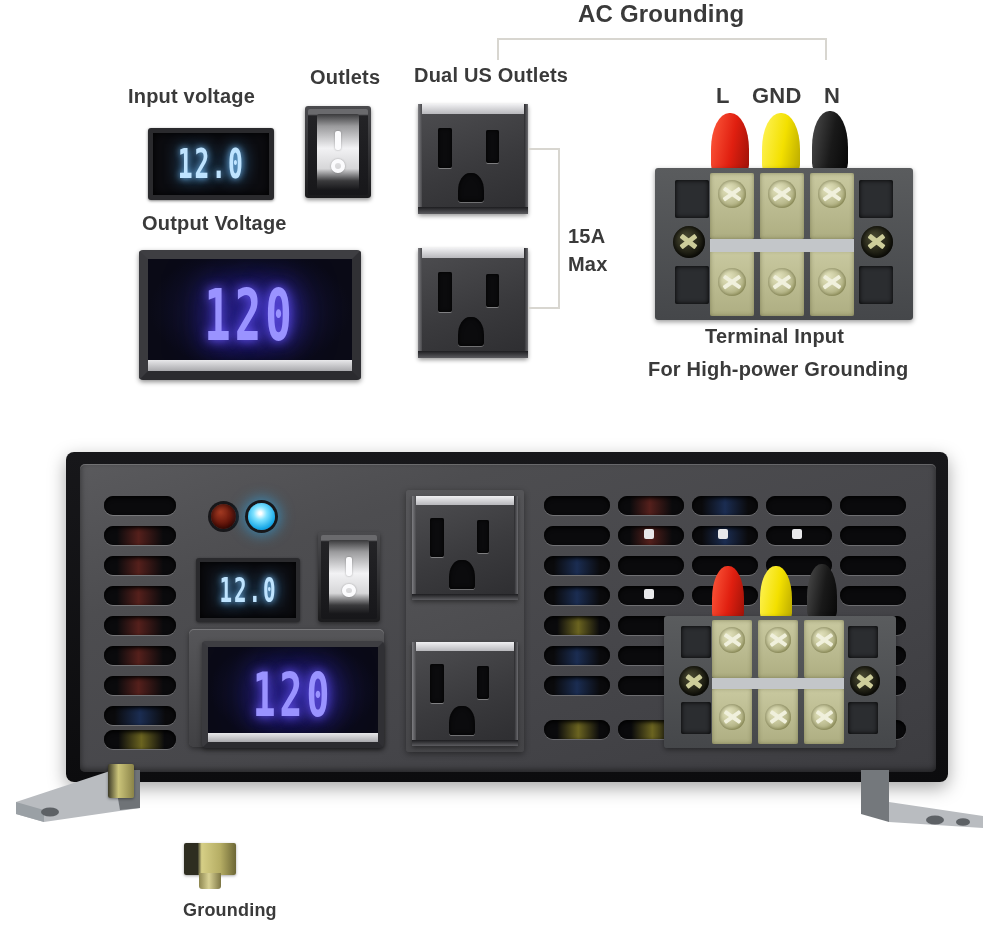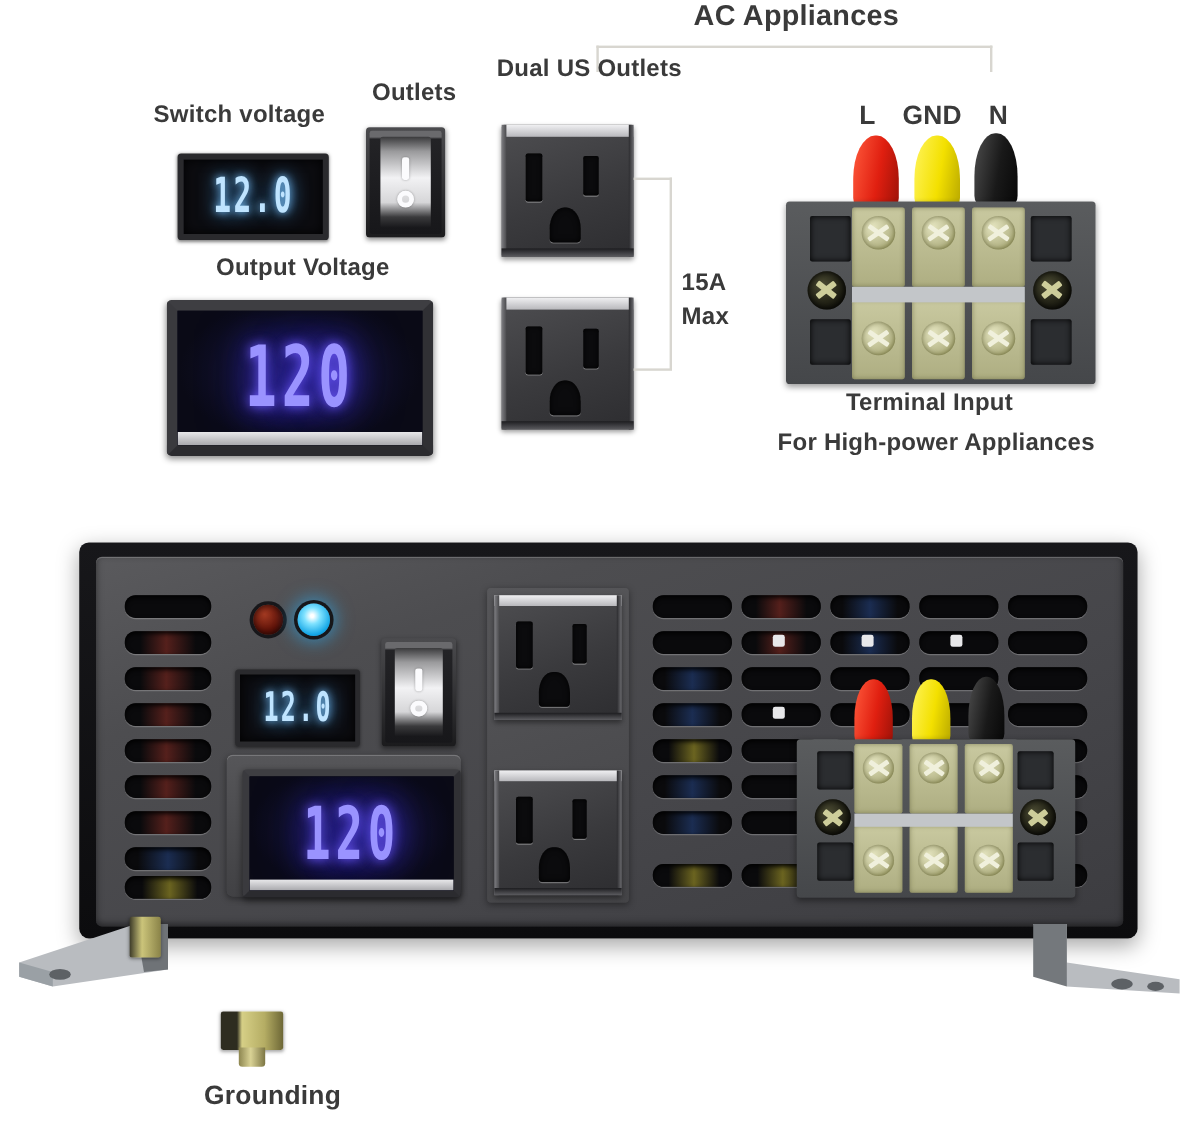--- a/index.html
+++ b/index.html
@@ -126,52 +126,52 @@
     background:linear-gradient(#565659,#414144);
     box-shadow:inset 0 1px 0 rgba(255,255,255,.2),0 2px 5px rgba(0,0,0,.4);}
 
   
   .foot{position:absolute;}
   .ground-post{position:absolute;}
 </style>
 </head>
 <body>
 
-<div class="lbl" style="left:578px;top:0px;font-size:24px;">AC Appliances</div>
+<div class="lbl" style="left:578px;top:0px;font-size:24px;">AC Grounding</div>
 
 <div class="hline" style="left:497px;top:38px;width:330px;"></div>
 <div class="vline" style="left:497px;top:38px;height:22px;"></div>
 <div class="vline" style="left:825px;top:38px;height:22px;"></div>
 
-<div class="lbl" style="left:128px;top:85px;font-size:20px;">Switch voltage</div>
+<div class="lbl" style="left:128px;top:85px;font-size:20px;">Input voltage</div>
 
 <div class="meter-sm" style="left:148px;top:128px;width:116px;height:62px;">
   <span class="seg" style="font-size:26px;">12.0</span>
 </div>
 
 <div class="lbl" style="left:310px;top:66px;font-size:20px;">Outlets</div>
 
 <div class="rocker" style="left:305px;top:106px;width:66px;height:92px;">
   <div class="bezel"></div>
   <div class="pad">
     <div class="bar"></div>
     <div class="ring"></div>
   </div>
 </div>
 
-<div class="lbl" style="left:142px;top:212px;font-size:20px;margin-left:38px;">Output Voltage</div>
+<div class="lbl" style="left:142px;top:212px;font-size:20px;">Output Voltage</div>
 
 <div class="meter-lg" style="left:139px;top:250px;width:204px;height:112px;">
   <div class="scr">
     <span class="seg" style="font-size:44px;">120</span>
   </div>
   <div class="lip"></div>
 </div>
 
-<div class="lbl" style="left:414px;top:46px;font-size:20px;">Dual US Outlets</div>
+<div class="lbl" style="left:414px;top:64px;font-size:20px;">Dual US Outlets</div>
 
 <div class="outlet" style="left:418px;top:104px;width:110px;height:110px;">
   <div class="top"></div>
   <div class="lft"></div>
   <div class="rgt"></div>
   <div class="bot"></div>
   <div class="slotL" style="left:18%;top:22%;width:13%;height:36%;"></div>
   <div class="slotR" style="left:62%;top:24%;width:12%;height:30%;"></div>
   <div class="gnd" style="left:36%;top:63%;width:24%;height:26%;"></div>
 </div>
@@ -231,21 +231,21 @@
         <i></i>
       </div>
     <div class="sidescrew" style="left:206px;top:58px;width:32px;height:32px;">
         <i></i>
         <i></i>
       </div>
   </div>
 </div>
 
 <div class="lbl" style="left:705px;top:325px;font-size:20px;">Terminal Input</div>
-<div class="lbl" style="left:648px;top:358px;font-size:20px;">For High-power Appliances</div>
+<div class="lbl" style="left:648px;top:358px;font-size:20px;">For High-power Grounding</div>
 
 <div id="unit-shell">
   <div id="unit-face">
 
     <div class="vent" style="left:24px;top:32px;width:72px;height:19px;"></div>
     <div class="vent wire-red" style="left:24px;top:62px;width:72px;height:19px;"></div>
     <div class="vent wire-red" style="left:24px;top:92px;width:72px;height:19px;"></div>
     <div class="vent wire-red" style="left:24px;top:122px;width:72px;height:19px;"></div>
     <div class="vent wire-red" style="left:24px;top:152px;width:72px;height:19px;"></div>
     <div class="vent wire-red" style="left:24px;top:182px;width:72px;height:19px;"></div>
@@ -407,13 +407,13 @@
 </svg>
 
 <div class="ground-post" style="left:184px;top:843px;width:52px;height:32px;
             background:linear-gradient(90deg,#2e2d20 0%,#2e2d20 26%,#d6cf86 34%,
                        #b5ad64 70%,#6d6736 100%);
             border-radius:2px;box-shadow:0 1px 3px rgba(0,0,0,.35);"></div>
 <div class="ground-post" style="left:199px;top:873px;width:22px;height:16px;
             background:linear-gradient(90deg,#8d8650,#d9d295 45%,#7d7644);
             border-radius:0 0 3px 3px;"></div>
 
-<div class="lbl" style="left:170px;top:900px;font-size:22px;">Grounding</div>
+<div class="lbl" style="left:183px;top:900px;font-size:18px;">Grounding</div>
 
 </body></html>

